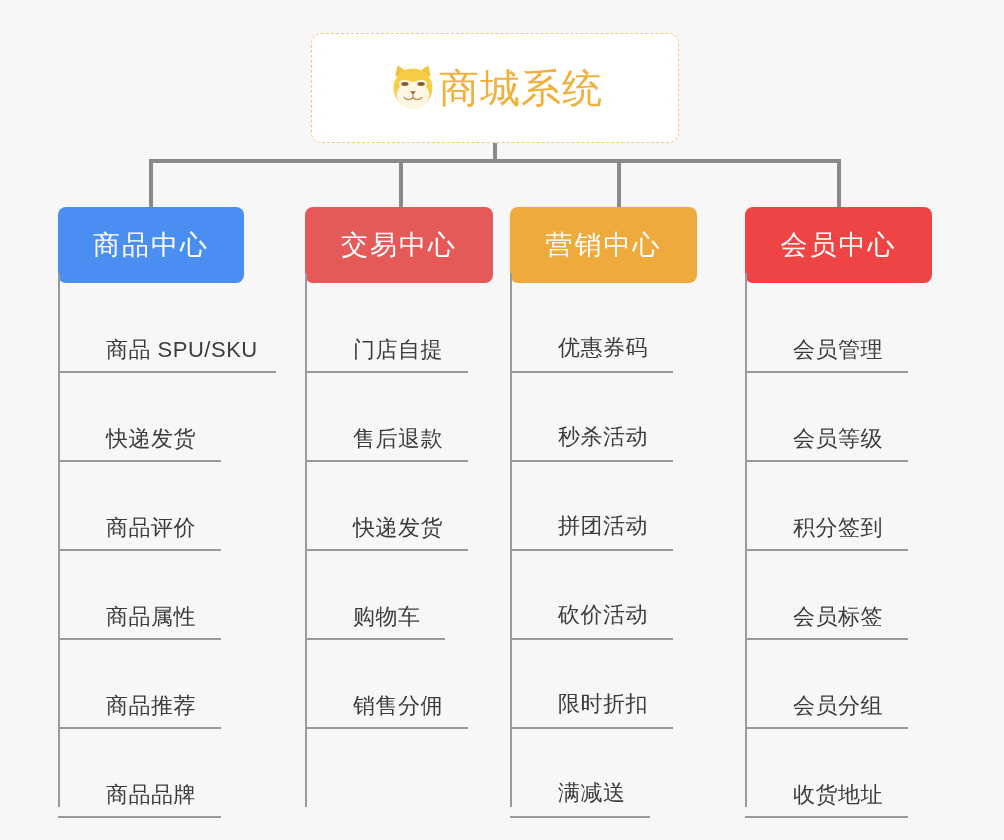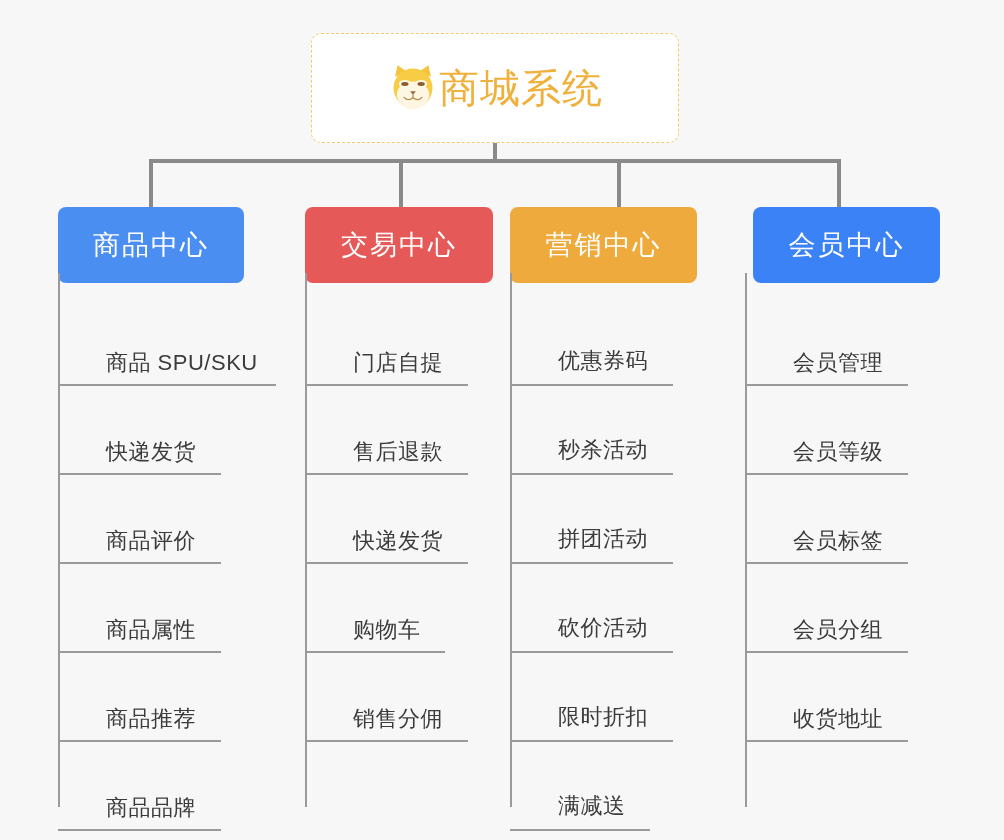--- a/index.html
+++ b/index.html
@@ -82,21 +82,21 @@
   .spine {
     position: absolute;
     left: 0px;
     top: 66px;
     width: 2px;
     background: #9a9a9a;
   }
 
   .leaf-list {
     position: relative;
-    margin-top: 14px;
+    margin-top: 1px;
   }
 
   .leaf {
     position: relative;
     height: 89px;
     display: flex;
     align-items: flex-end;
     padding-left: 40px;
   }
 
@@ -249,34 +249,38 @@
         <span class="leaf-rule" style="width:163px;"></span>
       </div>
       <div class="leaf">
         <span class="leaf-label">满减送</span>
         <span class="leaf-rule" style="width:140px;"></span>
       </div>
     </div>
   </div>
 
   <div class="branch" style="left:745px; width:187px;">
-    <div class="branch-header" style="background:#3b82f6; width:187px;margin-left:8px;">
+    <div class="branch-header" style="background:#ef4444; width:187px;">
       <span>会员中心</span>
     </div>
     <div class="spine" style="height:534px;"></div>
     <div class="leaf-list">
       <div class="leaf">
         <span class="leaf-label">会员管理</span>
         <span class="leaf-rule" style="width:163px;"></span>
       </div>
       <div class="leaf">
         <span class="leaf-label">会员等级</span>
         <span class="leaf-rule" style="width:163px;"></span>
       </div>
       <div class="leaf">
+        <span class="leaf-label">积分签到</span>
+        <span class="leaf-rule" style="width:163px;"></span>
+      </div>
+      <div class="leaf">
         <span class="leaf-label">会员标签</span>
         <span class="leaf-rule" style="width:163px;"></span>
       </div>
       <div class="leaf">
         <span class="leaf-label">会员分组</span>
         <span class="leaf-rule" style="width:163px;"></span>
       </div>
       <div class="leaf">
         <span class="leaf-label">收货地址</span>
         <span class="leaf-rule" style="width:163px;"></span>

